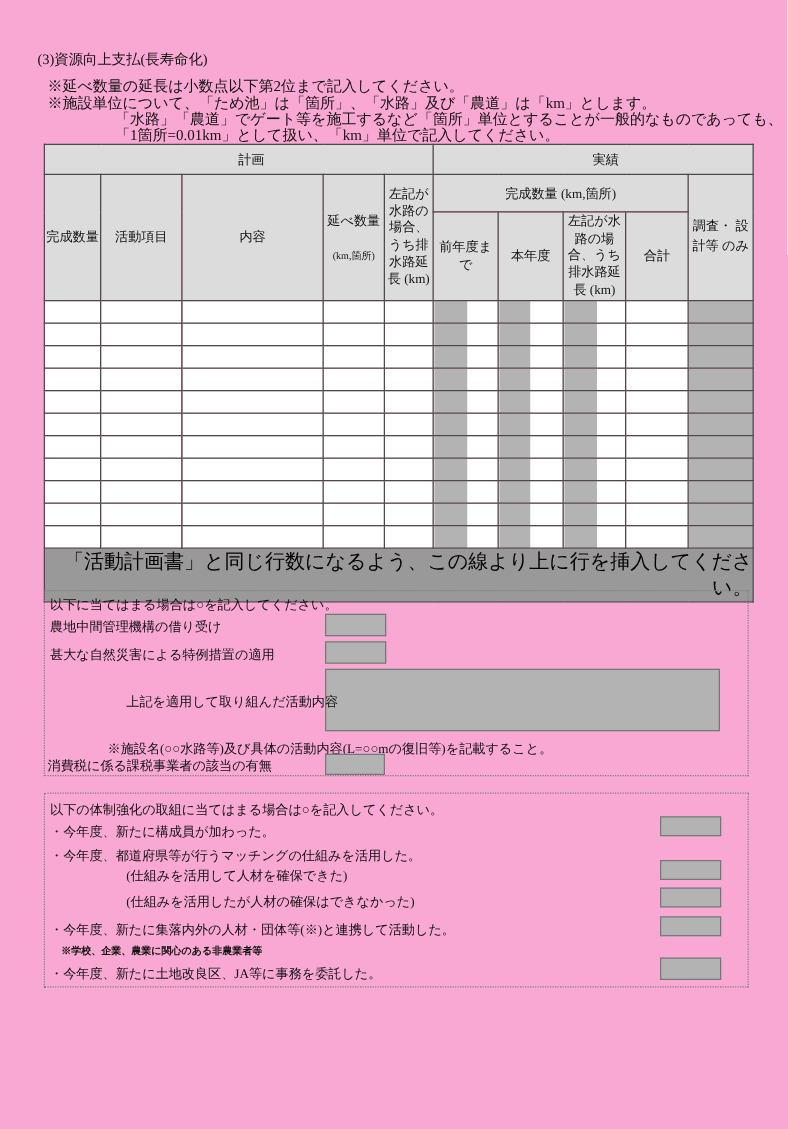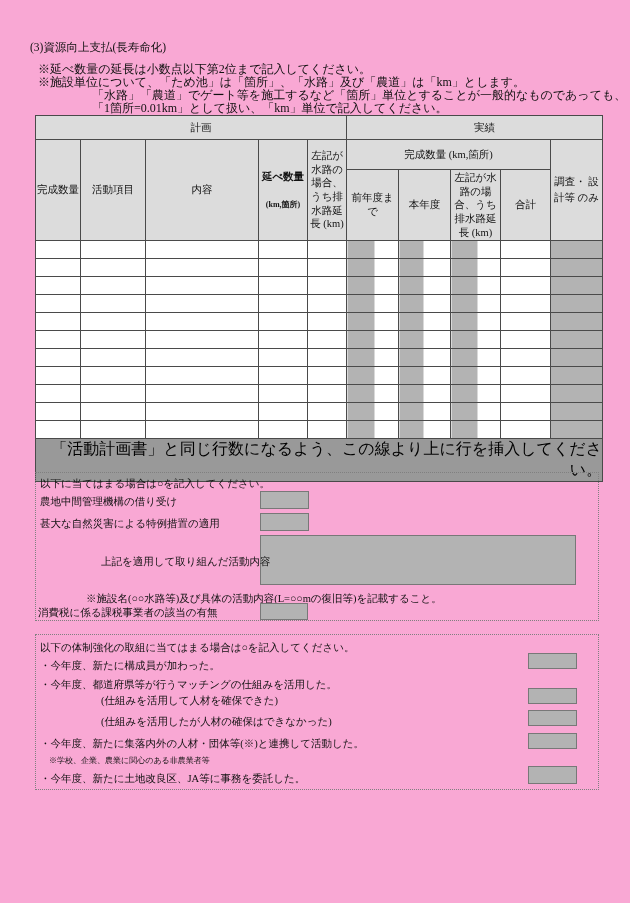--- a/index.html
+++ b/index.html
@@ -17,37 +17,37 @@
   table.main th, table.main td { border:1px solid #4a4a4a; font-weight:normal;
     overflow:hidden; }
   table.main th { background:var(--header-bg); font-size:10.5px; text-align:center;
     vertical-align:middle; padding:1px; }
   tr.h1 th { height:24px;padding-left:21px; }
   tr.h2 th { height:30px; }
   tr.h3 th { height:48px; }
   th.small-th { font-size:7.5px; line-height:1.3; text-align:left; padding:1px 2px; }
   th.survey-th { font-size:10px; line-height:1.5; }
   .qty-wrap { display:flex; flex-direction:column; justify-content:space-evenly;
-    height:70px; align-items:center;font-weight:bold; }
+    height:70px; align-items:center; }
   .qty-wrap .unit { font-size:8px; }
   tbody td { height:18px; background:#ffffff; }
   td.c5 { background:linear-gradient(to right, var(--input-gray) 0 52%, #ffffff 52%); }
   td.c6 { background:linear-gradient(to right, var(--input-gray) 0 48%, #ffffff 48%); }
   td.c7 { background:linear-gradient(to right, var(--input-gray) 0 54%, #ffffff 54%); }
   td.c9 { background:var(--input-gray); }
   td.footer-bar { background:var(--bar-bg); color:#000; font-size:16px;
     text-align:right; height:21px; }
 
   
   .dash-box { position:absolute; left:35px; width:564px; border:1px dotted #808080;
     background:transparent;margin-top:22px; }
   .sec1 { top:450px; height:149px; }
   .sec2 { top:612px; height:156px; }
   .abs { position:absolute; font-size:10.5px; white-space:nowrap; }
-  .abs.small { font-size:8px; }
+  .abs.small { font-size:8px;font-weight:bold; }
   .input-box { position:absolute; width:49px; height:18px;
     background:var(--input-gray); border:1px solid #787878; }
   .big-box { position:absolute; left:224px; top:62px; width:316px; height:50px;
     background:var(--input-gray); border:1px solid #787878; }
 </style>
 </head>
 <body>
 
 <div class="page">
 

